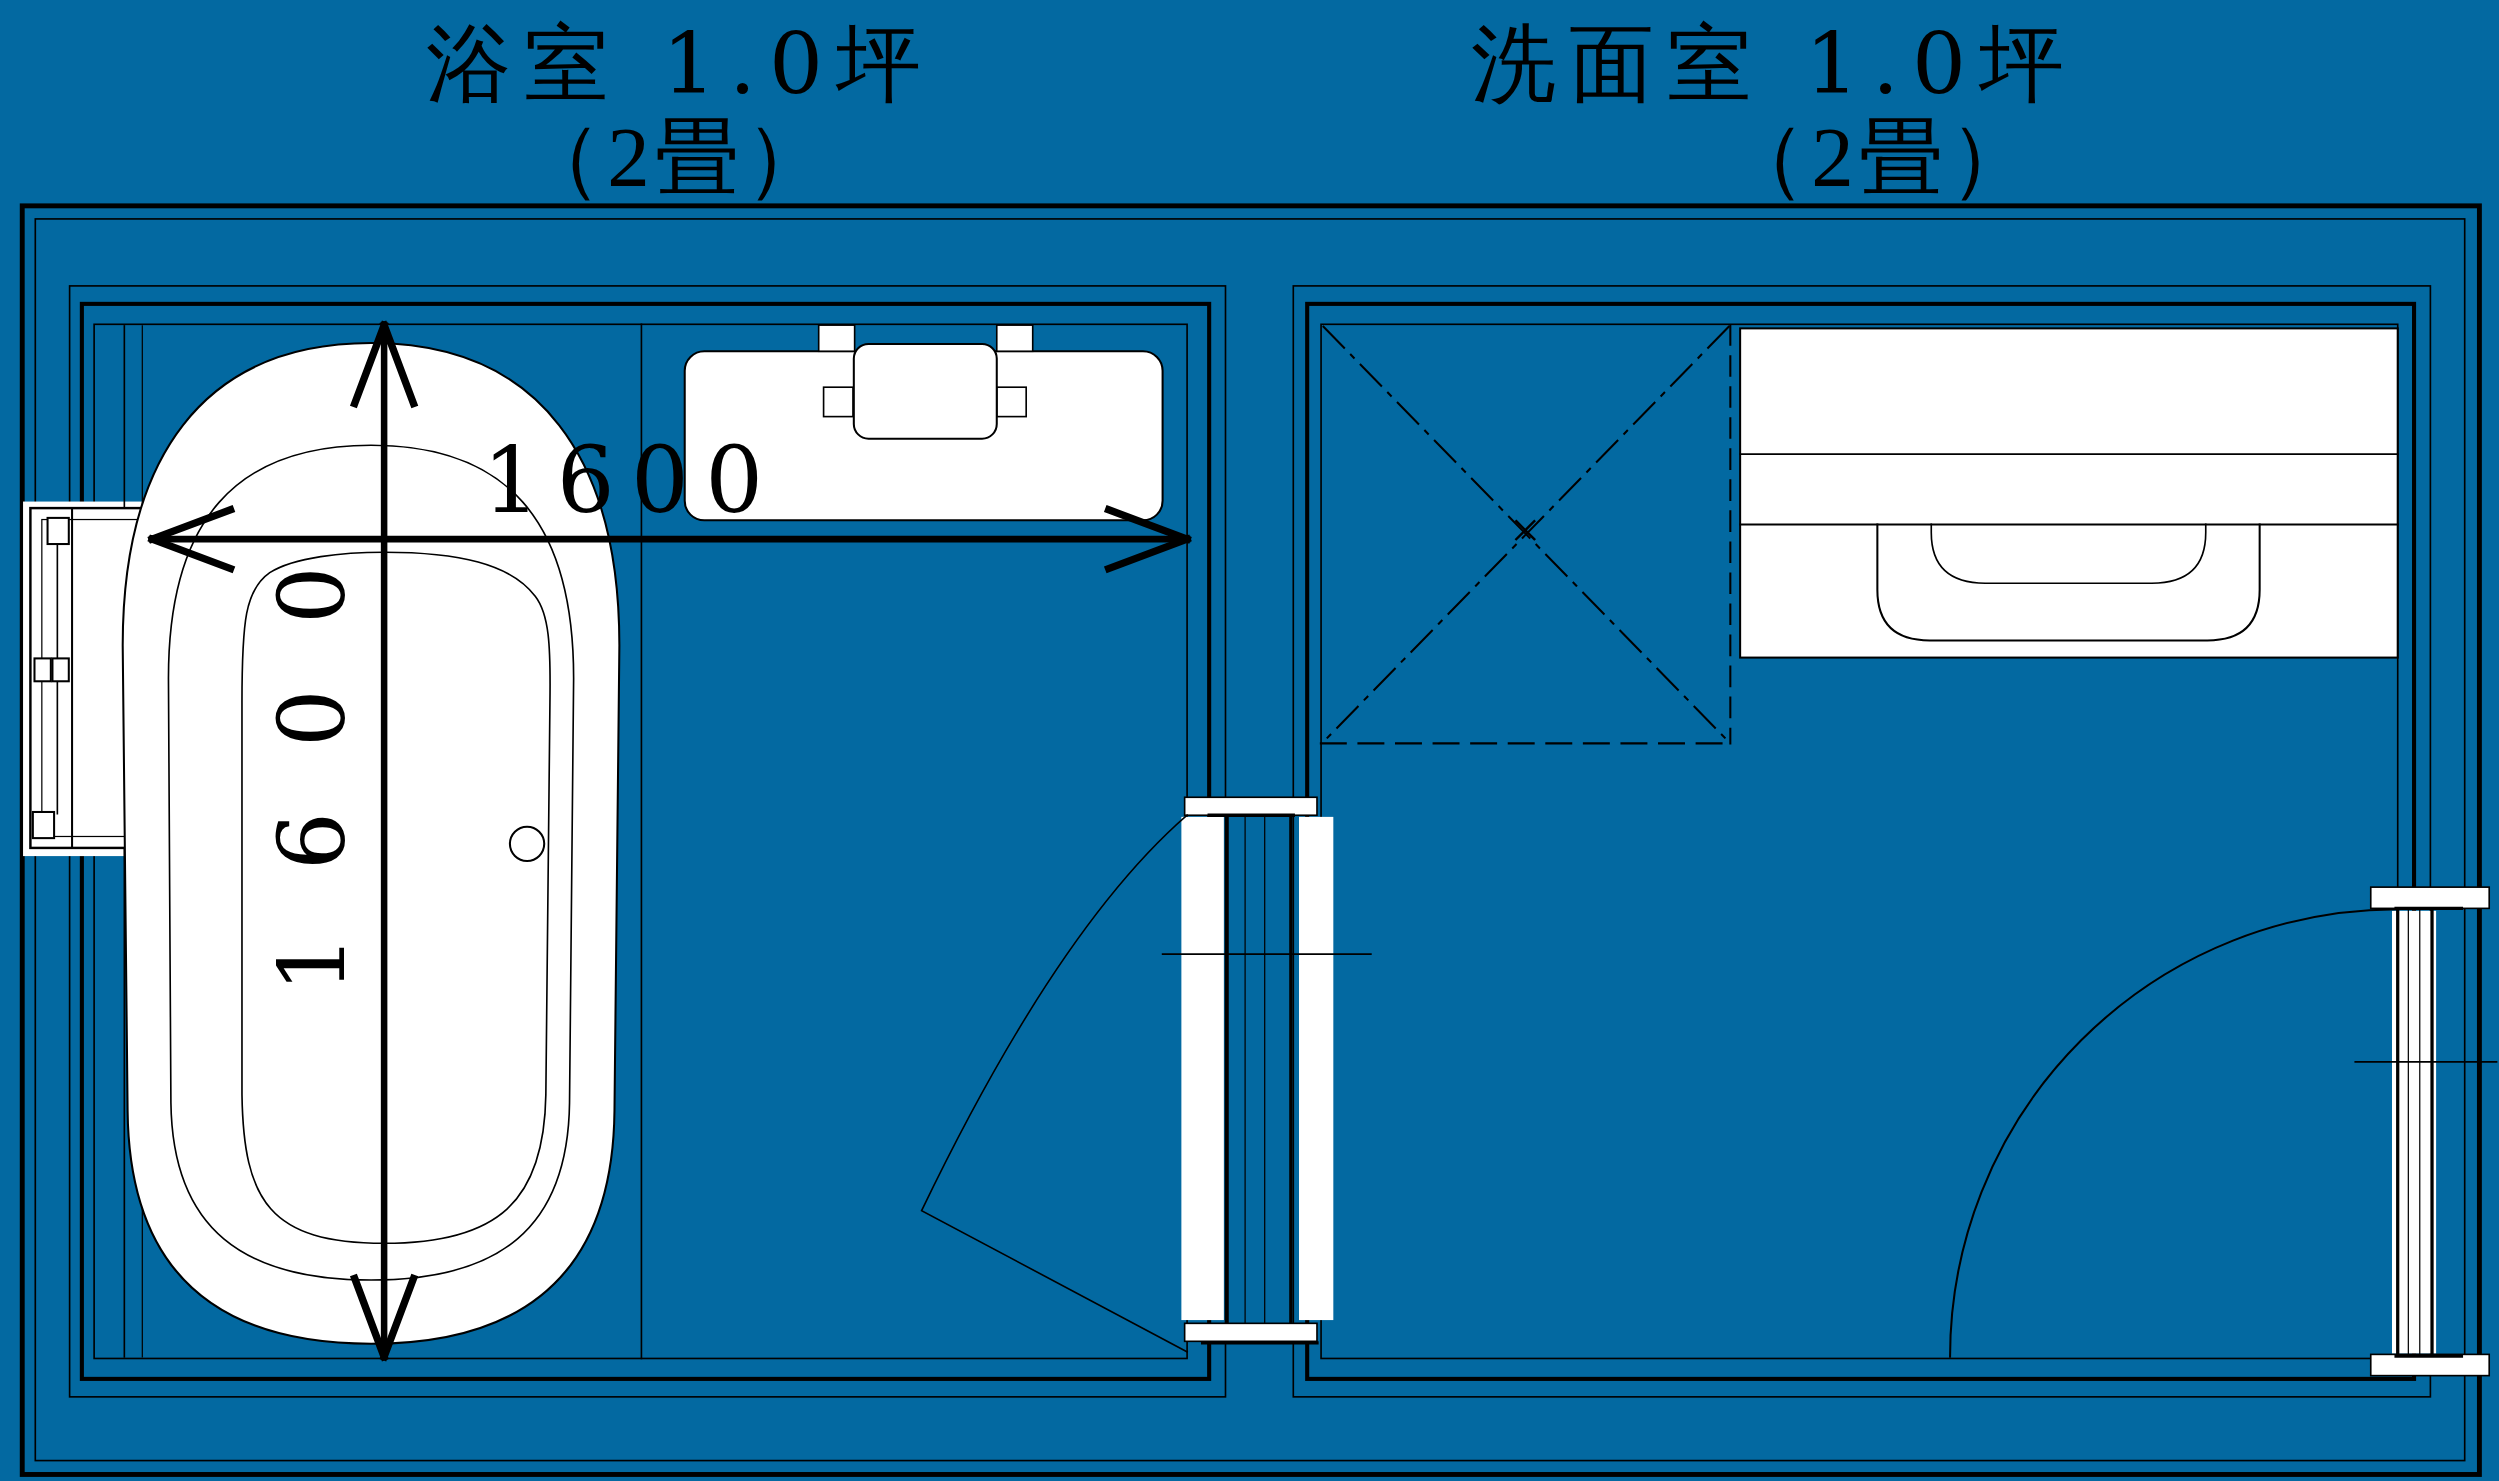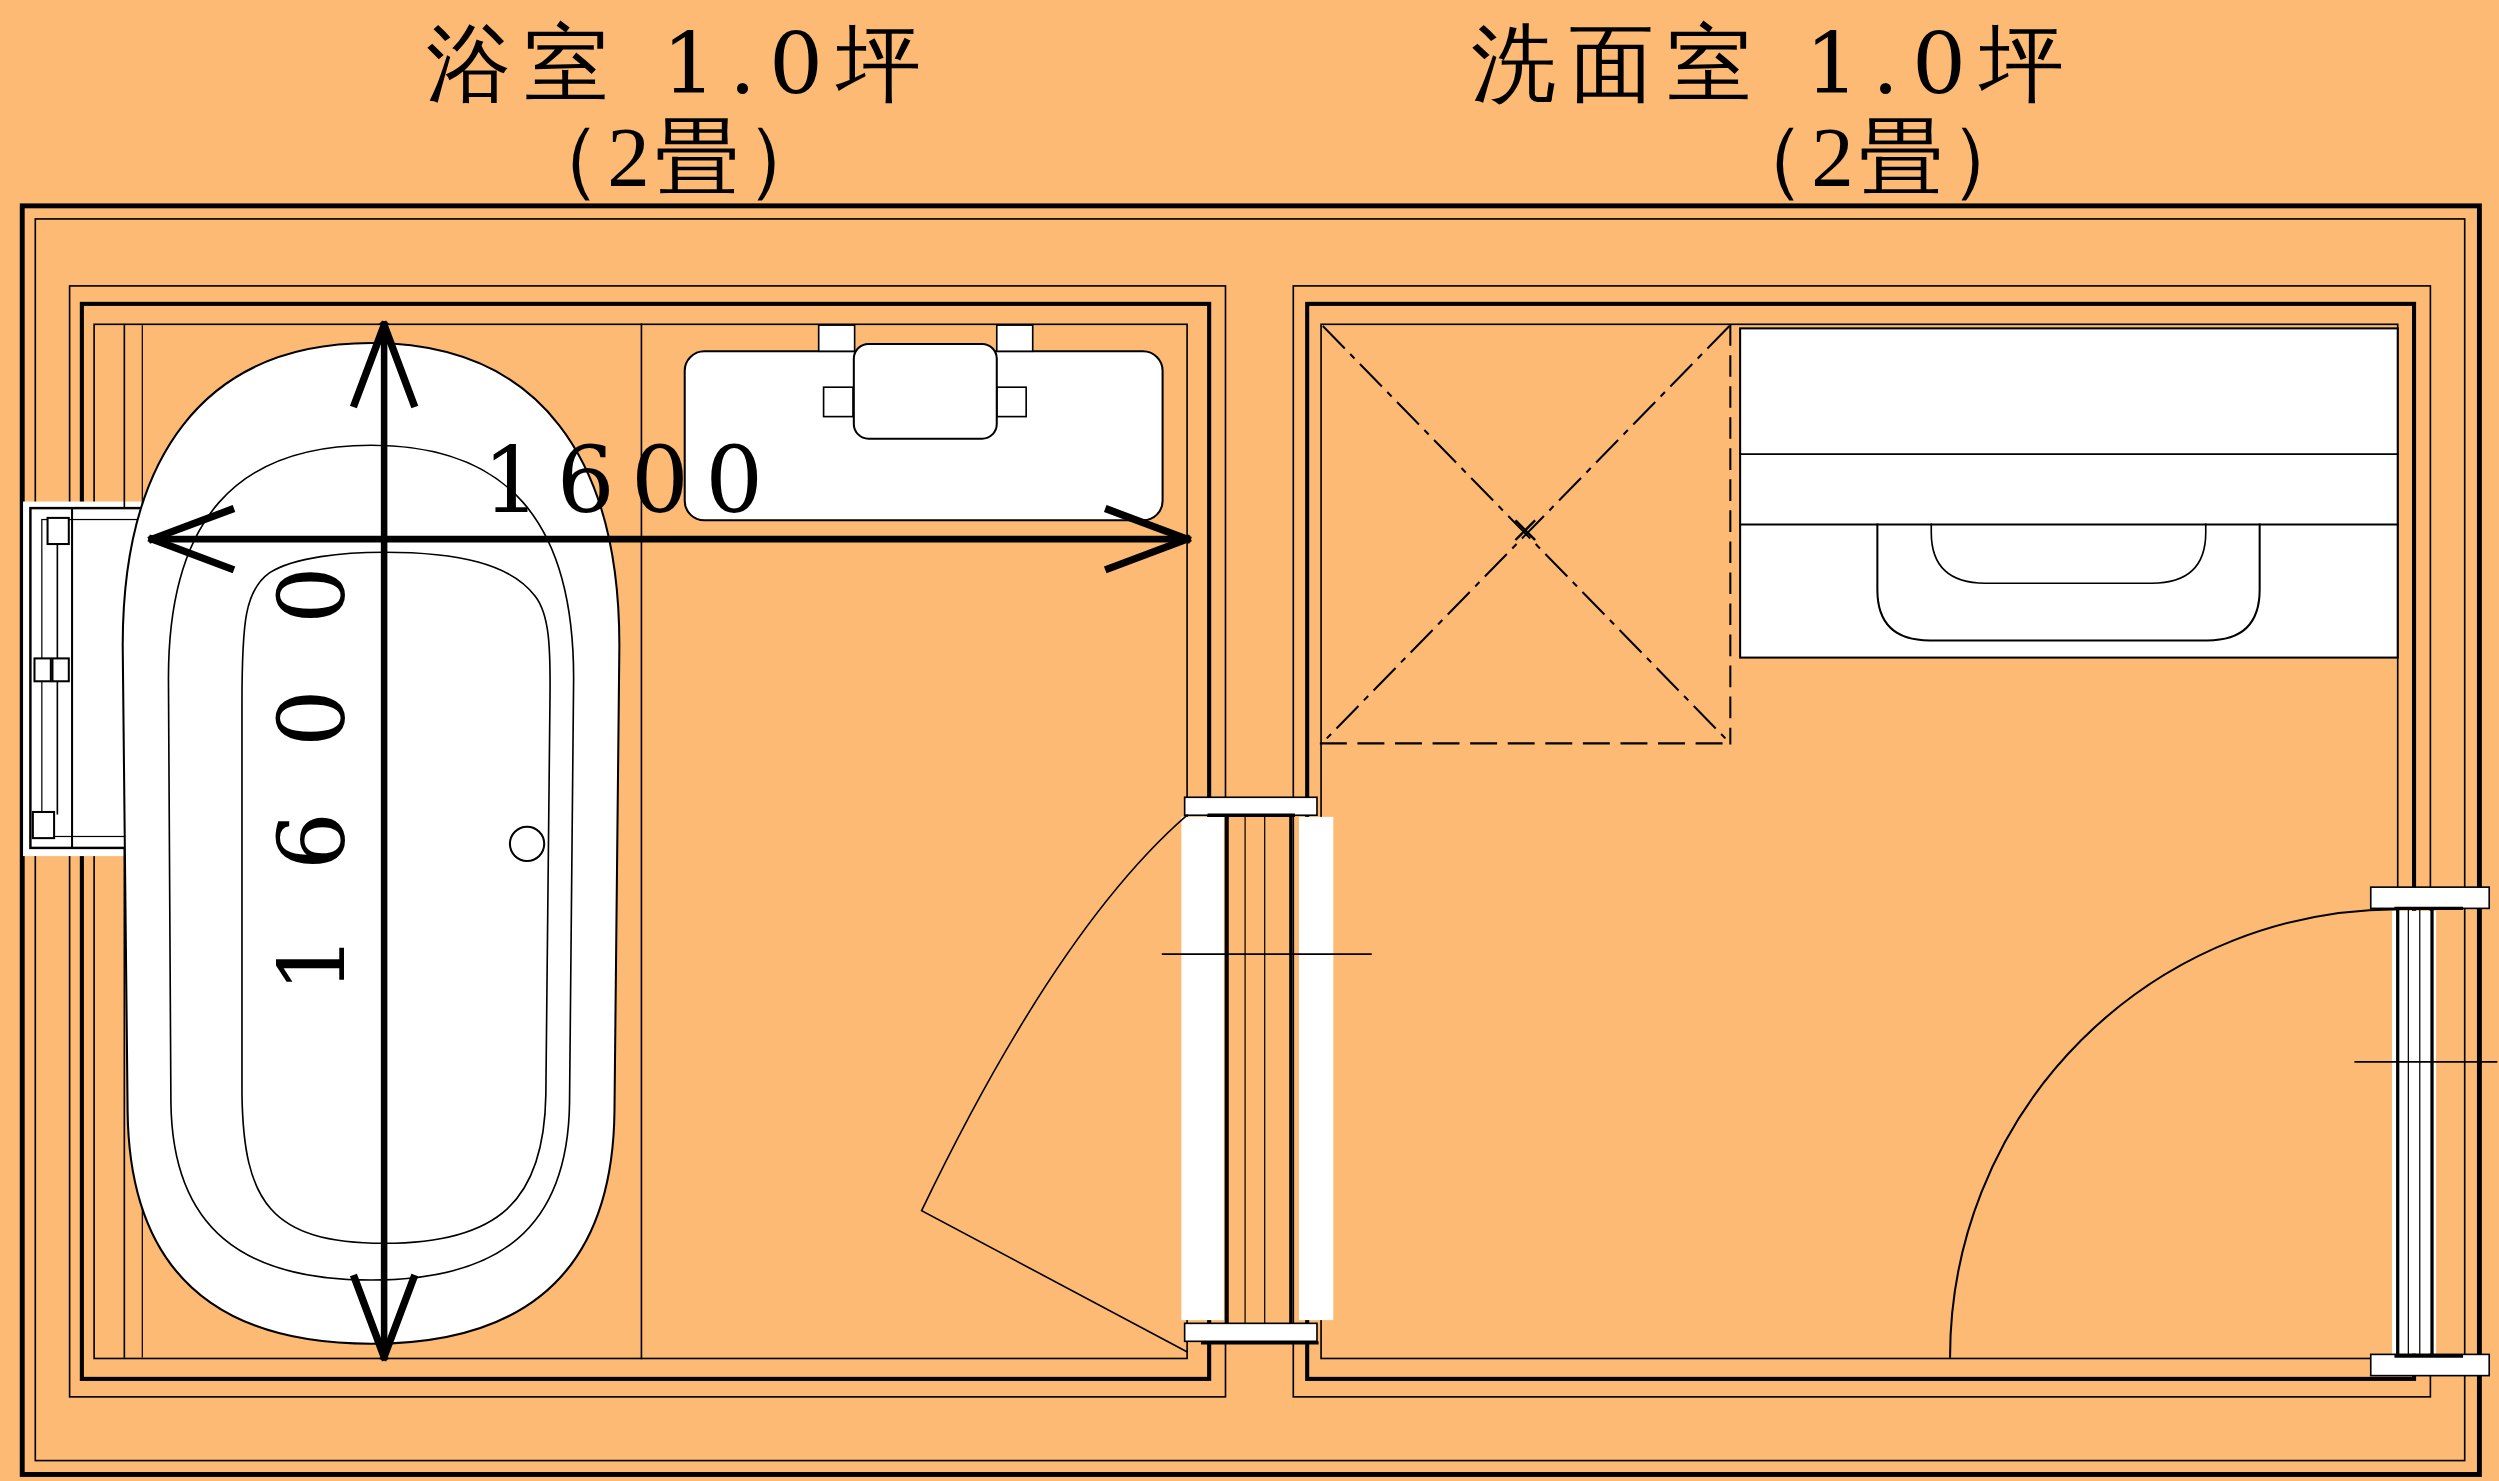--- a/index.html
+++ b/index.html
@@ -1,19 +1,19 @@
 <!DOCTYPE html>
 <html style="font-size:13px"><head>
 <meta charset="utf-8">
 <style>
   html,body{margin:0;padding:0;background:#fff;}
   .stage{
     position:relative;
     width:2500px;height:1481px;
-    background:#fdba74;
+    background:#0369a1;
     font-family:"DejaVu Serif","Liberation Serif",serif;
     color:#000;
     overflow:hidden;
   }
   .stage svg{position:absolute;left:0;top:0;width:100%;height:100%;}
   .lbl{
     position:absolute;
     white-space:nowrap;
     text-align:center;
     transform:translate(-50%,-50%);

